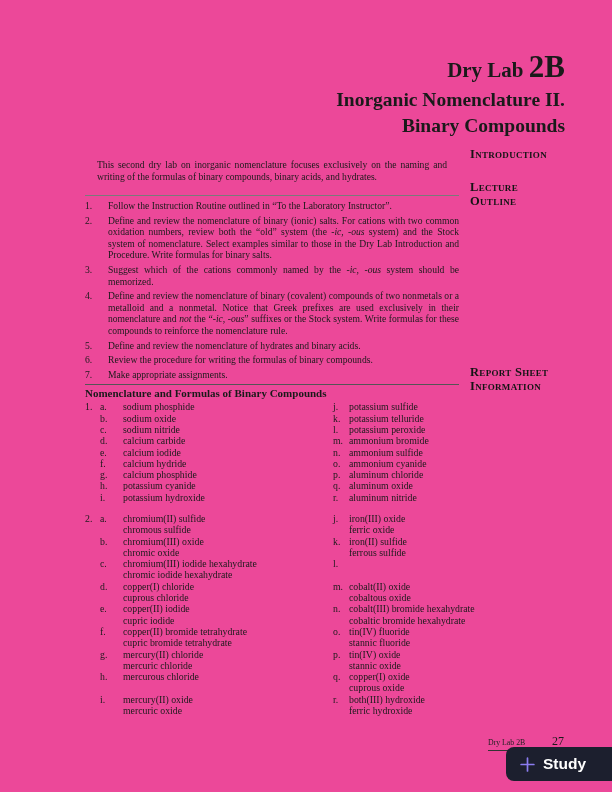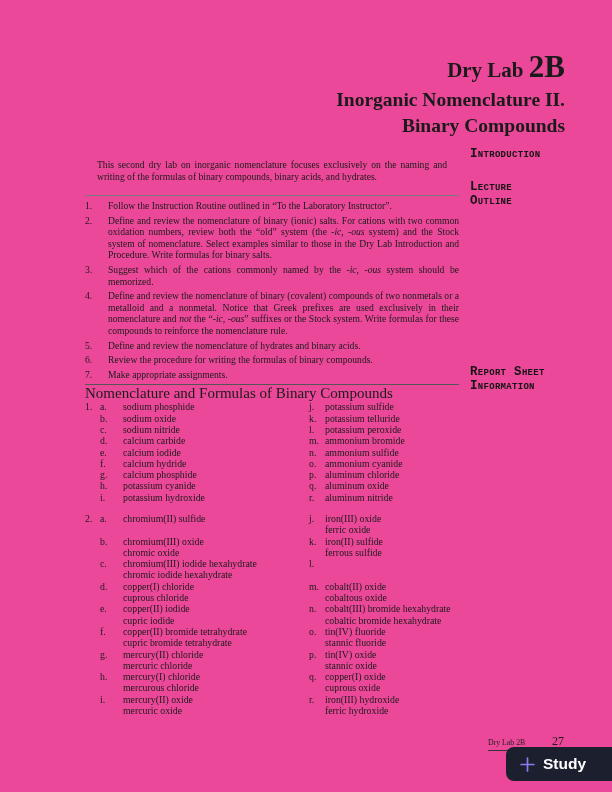--- a/index.html
+++ b/index.html
@@ -10,44 +10,44 @@
     overflow:hidden;
   }
   
   .title-block { position:absolute; top:50px; right:47px; text-align:right; font-weight:bold; }
   .t1 { font-size:21px; line-height:34px; white-space:nowrap; }
   .t1big { font-size:31px; }
   .t2 { font-size:19.5px; line-height:26px; white-space:nowrap; }
   
   .side {
     position:absolute; left:470px; width:130px;
-    font-family:Liberation Mono, monospace; font-weight:bold;
+    font-family:Liberation Serif, serif; font-weight:bold;
     font-variant:small-caps; font-size:12.5px; line-height:13.5px;
     letter-spacing:0.3px; color:#141414;
   }
   .side-intro { top:148px; }
   .side-lecture { top:181px; }
   .side-report { top:366px; }
   
   .main { position:absolute; left:85px; top:147px; width:374px; font-size:9.6px; line-height:12px; }
   .intro { margin:12px; text-align:justify; }
   .rule-thick { border-top:1.6px solid #7a7a7a; margin:5px 0 4px 0; height:0; }
   .rule-thin  { border-top:1.2px solid #555;    margin:4px 0 2px 0; height:0; }
   .ll-item { display:flex; margin-bottom:3px; line-height:11.6px; }
   .ll-num  { width:23px; flex-shrink:0; }
   .ll-body { flex:1; text-align:justify; }
   .it { font-style:italic; }
-  .list-title { font-weight:normal; font-size:15px; line-height:13px; }
+  .list-title { font-weight:bold; font-size:11px; line-height:13px; }
   .sec1 { margin-top:1px; }
   .sec2 { margin-top:10px; }
   .c-row { display:flex; align-items:flex-start; line-height:11.3px; font-size:9.8px; }
   .c-num    { width:15px; flex-shrink:0; }
   .c-letter { width:23px; flex-shrink:0; }
   .c-letter2{ width:16px; }
-  .c-text   { width:186px; flex-shrink:0; white-space:nowrap; }
+  .c-text   { width:210px; flex-shrink:0; white-space:nowrap; }
   .c-text2  { width:auto; flex:1; }
   
   .footer {
     position:absolute; left:488px; top:734px; width:76px;
     display:flex; align-items:baseline; justify-content:space-between;
     border-bottom:1px solid #333; padding-bottom:1px;
   }
   .f-label { font-size:7.8px; color:#222; }
   .f-page  { font-size:12px; font-weight:normal; }
   
@@ -182,20 +182,21 @@
           <span class="c-letter c-letter2">r.</span>
           <span class="c-text c-text2">aluminum nitride</span>
         </div>
       </div>
     <div class="sec2">
         <div class="c-row">
           <span class="c-num">2.</span>
           <span class="c-letter">a.</span>
           <div class="c-text">
             <div>chromium(II) sulfide</div>
+            <div>chromous sulfide</div>
           </div>
           <span class="c-letter c-letter2">j.</span>
           <div class="c-text c-text2">
             <div>iron(III) oxide</div>
             <div>ferric oxide</div>
           </div>
         </div>
         <div class="c-row">
           <span class="c-num"></span>
           <span class="c-letter">b.</span>
@@ -267,39 +268,38 @@
           <span class="c-letter c-letter2">p.</span>
           <div class="c-text c-text2">
             <div>tin(IV) oxide</div>
             <div>stannic oxide</div>
           </div>
         </div>
         <div class="c-row">
           <span class="c-num"></span>
           <span class="c-letter">h.</span>
           <div class="c-text">
-            <div>mercury(I) chloride</div>
             <div>mercurous chloride</div>
           </div>
           <span class="c-letter c-letter2">q.</span>
           <div class="c-text c-text2">
             <div>copper(I) oxide</div>
             <div>cuprous oxide</div>
           </div>
         </div>
         <div class="c-row">
           <span class="c-num"></span>
           <span class="c-letter">i.</span>
           <div class="c-text">
             <div>mercury(II) oxide</div>
             <div>mercuric oxide</div>
           </div>
           <span class="c-letter c-letter2">r.</span>
           <div class="c-text c-text2">
-            <div>iron(III) hydroxide</div>
+            <div>both(III) hydroxide</div>
             <div>ferric hydroxide</div>
           </div>
         </div>
       </div>
   </div>
 
   <div class="footer">
     <span class="f-label">Dry Lab 2B</span>
     <span class="f-page">27</span>
   </div>

